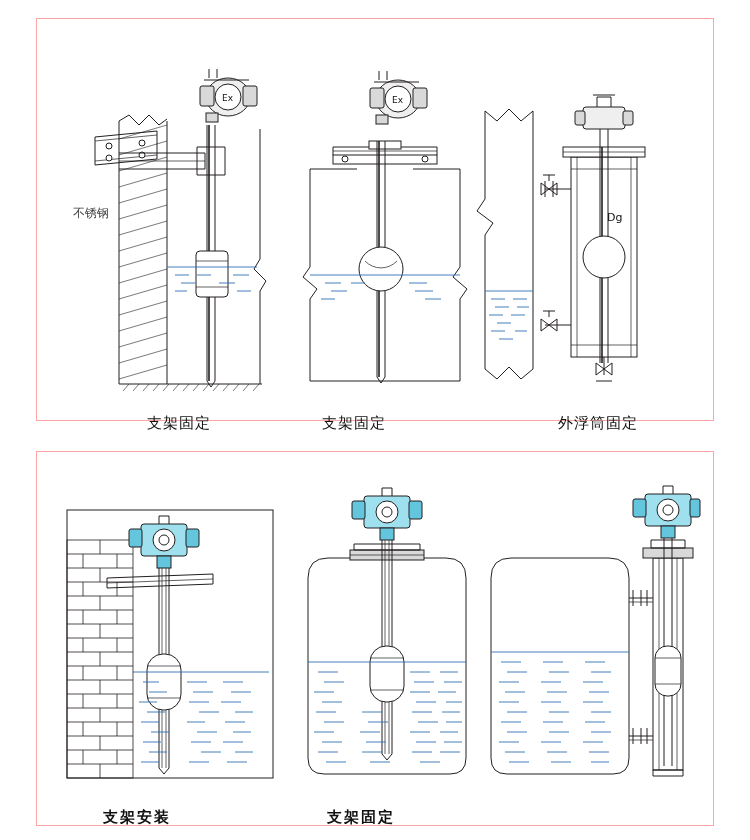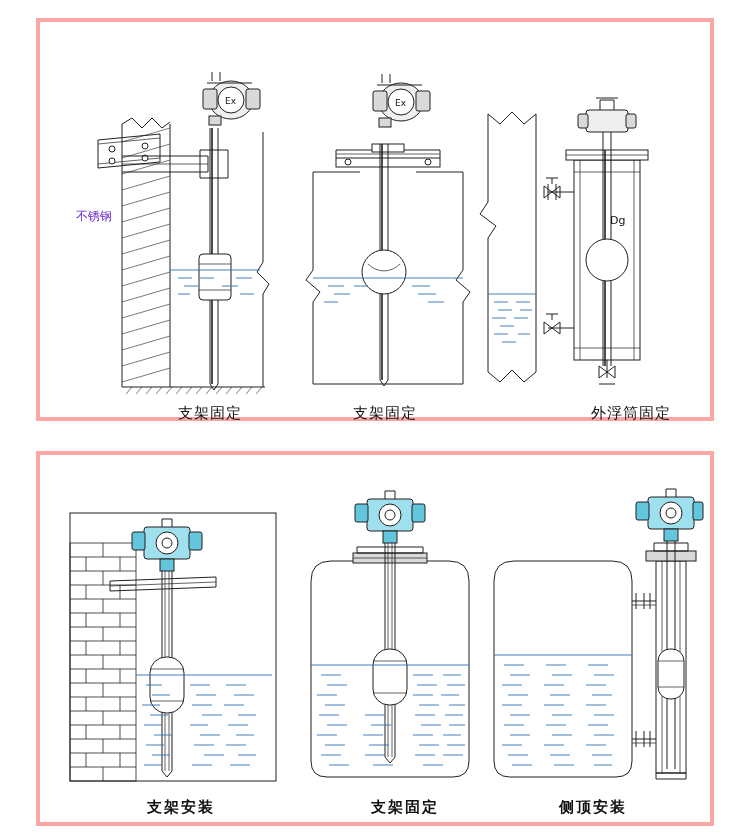--- a/index.html
+++ b/index.html
@@ -1,29 +1,29 @@
 <!DOCTYPE html>
 <html><head>
 <meta charset="utf-8">
 <style>
   html,body{margin:0;padding:0;background:#ffffff;}
   body{width:750px;height:840px;font-family:"Liberation Sans",sans-serif;color:#111;}
   .page{position:relative;width:750px;height:840px;overflow:hidden;background:#fff;}
 
-  .panel{position:absolute;border:4px solid #fca5a5;background:#fff;box-sizing:border-box;}
+  .panel{position:absolute;border:1px solid #fca5a5;background:#fff;box-sizing:border-box;}
   #panel-top{left:36px;top:18px;width:678px;height:403px;}
   #panel-bottom{left:36px;top:451px;width:678px;height:375px;}
 
   .cell{position:absolute;box-sizing:border-box;}
 
-  .caption{position:absolute;text-align:center;font-family:"DejaVu Sans",sans-serif;color:#111;white-space:nowrap;}
+  .caption{position:absolute;font-family:"DejaVu Sans",sans-serif;color:#111;white-space:nowrap;margin-top:13px;}
   .cap-top{font-size:15px;letter-spacing:1px;}
   .cap-bottom{font-size:15px;font-weight:bold;letter-spacing:2px;}
 
-  .lbl{position:absolute;font-family:"DejaVu Sans",sans-serif;font-size:12px;color:#6d28d9;white-space:nowrap;}
+  .lbl{position:absolute;font-family:"DejaVu Sans",sans-serif;font-size:12px;color:#404040;white-space:nowrap;}
 
   svg{display:block;overflow:visible;}
   .ln{stroke:#231f20;fill:none;stroke-width:1;}
   .ln-thin{stroke:#231f20;fill:none;stroke-width:0.7;}
   .ln-thick{stroke:#231f20;fill:none;stroke-width:1.6;}
   .fill-w{fill:#ffffff;stroke:#231f20;stroke-width:1;}
   .hatch{stroke:#231f20;stroke-width:0.6;fill:none;}
   .water{stroke:#2f6fb5;stroke-width:0.9;fill:none;}
   .cyan{fill:#9fe0ee;stroke:#231f20;stroke-width:1;}
   .cyan-d{fill:#63c6dd;stroke:#231f20;stroke-width:1;}
@@ -473,17 +473,16 @@
         <path class="ln" d="M148 108 L148 124 M156 108 L156 124 M162 108 L162 124"></path>
         <path class="ln-thin" d="M144 120 L168 120"></path>
 
         <path class="ln" d="M144 254 L168 254"></path>
         <path class="ln" d="M148 246 L148 262 M156 246 L156 262 M162 246 L162 262"></path>
         <path class="ln-thin" d="M144 258 L168 258"></path>
 
         <path class="ln" d="M168 288 L198 288 L198 294 L168 294 Z" fill="#f2f2f2"></path>
       </svg>
     </div>
-    <div class="caption cap-bottom" style="left:478px;top:343px;width:150px;">侧顶安装</div>
 
   </div>
 
 </div>
 
 </body></html>

